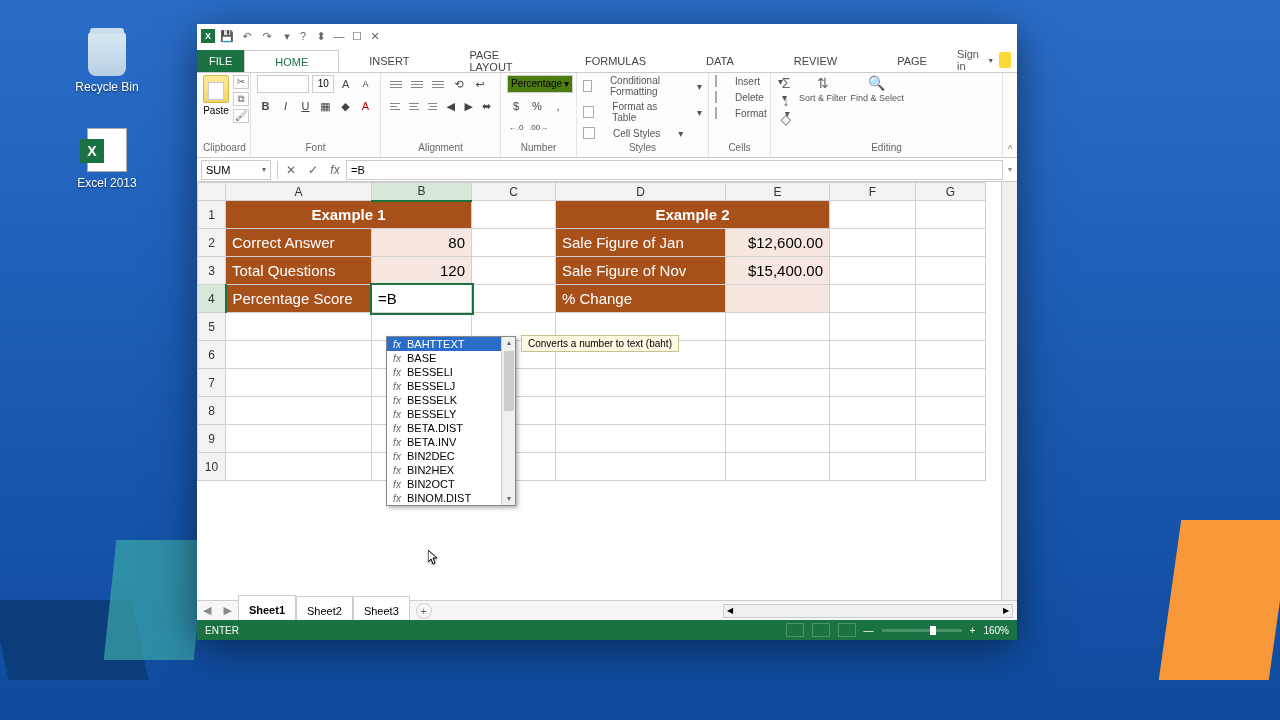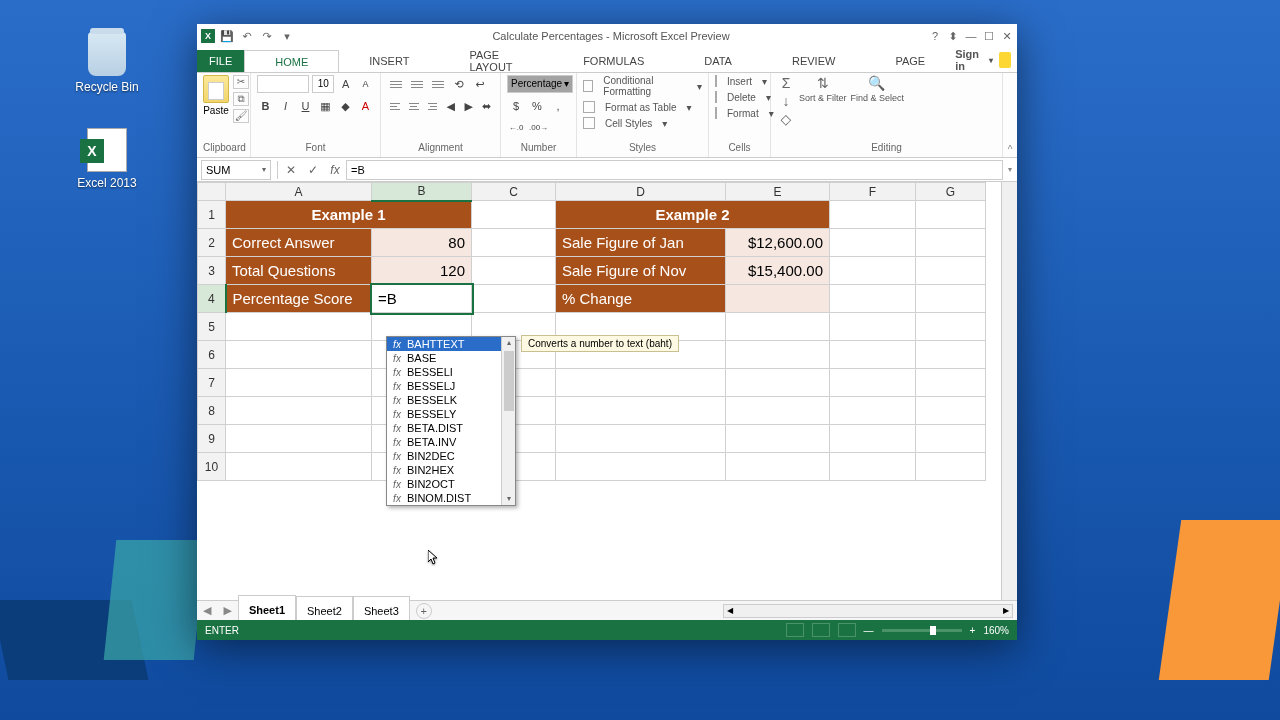--- a/index.html
+++ b/index.html
@@ -28,44 +28,44 @@
 .titlebar .tcenter { flex: 1; text-align: center; }
 .titlebar .tright { display: flex; gap: 2px; padding-right: 2px; }
 .tb-ico { width: 16px; height: 16px; display: flex; align-items: center; justify-content: center; font-size: 11px; color: #666; cursor: pointer; }
 .xlmini { width: 14px; height: 14px; background: #1a7243; color: #fff; font-size: 9px; font-weight: bold; line-height: 14px; text-align: center; }
 
 
 .ribbon-tabs { height: 24px; display: flex; align-items: flex-end; font-size: 11px; }
 .file-tab { background: #1a7243; color: #fff; padding: 4px 12px; height: 22px; display: flex; align-items: center; }
 .rtab { padding: 4px 30px; color: #444; cursor: pointer; height: 22px; display: flex; align-items: center; }
 .rtab.active { border: 1px solid #ccc; border-bottom: none; background: #fff; color: #1a7243; }
-.ribbon-right { margin-left: auto; display: flex; align-items: center; gap: 6px; padding-right: 6px; font-size: 11px; color: #555; font-weight: bold; }
+.ribbon-right { margin-left: auto; display: flex; align-items: center; gap: 6px; padding-right: 6px; font-size: 11px; color: #555; }
 .avatar { width: 16px; height: 16px; background: #fdd835; border-radius: 2px; }
 
 
 .ribbon-body { height: 86px; border-top: 1px solid #ccc; border-bottom: 1px solid #ccc; display: flex; background: #fdfdfd; }
 .rgroup { border-right: 1px solid #e4e4e4; padding: 2px 6px; display: flex; flex-direction: column; justify-content: space-between; }
 .rgroup .controls { display: flex; gap: 4px; flex: 1; }
 .rgroup .glabel { font-size: 10px; color: #666; text-align: center; padding-bottom: 2px; }
 .paste-col { display: flex; flex-direction: column; align-items: center; gap: 2px; }
 .paste-ico { width: 26px; height: 28px; background: linear-gradient(#fce89a, #f2d56a); border: 1px solid #d4b84a; border-radius: 2px; position: relative; }
 .paste-ico::after { content: ""; position: absolute; left: 4px; top: 6px; width: 14px; height: 16px; background: #fff; border: 1px solid #ccc; }
 .mini { width: 16px; height: 14px; border: 1px solid #ccc; font-size: 10px; text-align: center; color: #666; }
 .font-col { display: flex; flex-direction: column; gap: 4px; }
 .frow { display: flex; gap: 3px; align-items: center; }
 .fsel { width: 56px; height: 18px; border: 1px solid #ccc; background: #fff; }
 .fsize { width: 24px; height: 18px; border: 1px solid #ccc; background: #fff; font-size: 10px; text-align: center; line-height: 16px; }
 .fbtn { width: 18px; height: 18px; border: 1px solid transparent; font-size: 11px; text-align: center; line-height: 16px; color: #444; cursor: pointer; }
 .align-col { display: flex; flex-direction: column; gap: 4px; }
 .abtn { width: 18px; height: 16px; display: flex; flex-direction: column; justify-content: center; gap: 2px; padding: 0 3px; cursor: pointer; }
 .abtn span { height: 1px; background: #888; }
 .num-col { display: flex; flex-direction: column; gap: 3px; }
-.numsel { width: 66px; height: 18px; border: 1px solid #ccc; background: #a3a3a3; font-size: 10px; padding: 0 3px; line-height: 16px; display: flex; justify-content: space-between; }
+.numsel { width: 66px; height: 18px; border: 1px solid #ccc; background: #4d7c0f; font-size: 10px; padding: 0 3px; line-height: 16px; display: flex; justify-content: space-between; }
 .styles-col { display: flex; flex-direction: column; gap: 2px; font-size: 10px; color: #555; }
-.srow { display: flex; gap: 10px; align-items: center; cursor: pointer; }
+.srow { display: flex; gap: 18px; align-items: center; cursor: pointer; }
 .sicon { width: 12px; height: 12px; border: 1px solid #aaa; }
 .cells-col { display: flex; flex-direction: column; gap: 2px; font-size: 10px; color: #555; }
 .edit-col { display: flex; gap: 6px; }
 .ecol { display: flex; flex-direction: column; align-items: center; font-size: 9px; color: #555; gap: 2px; }
 .eicon { width: 18px; height: 16px; color: #666; display: flex; align-items: center; justify-content: center; font-size: 14px; }
 
 
 .formula-bar { height: 24px; border-bottom: 1px solid #ccc; display: flex; align-items: center; font-size: 11px; }
 .namebox { width: 70px; height: 20px; border: 1px solid #ccc; margin: 0 4px; padding: 0 4px; display: flex; align-items: center; justify-content: space-between; }
 .namebox .dd { font-size: 8px; color: #666; }
@@ -141,21 +141,20 @@
 <div class="excel-window">
 
   <div class="titlebar">
     <div class="tleft">
       <div class="xlmini">X</div>
       <div class="tb-ico">💾</div>
       <div class="tb-ico">↶</div>
       <div class="tb-ico">↷</div>
       <div class="tb-ico">▾</div>
     </div>
-    <div class="tcenter">Calculate Percentages - Microsoft Excel Preview</div>
     <div class="tright">
       <div class="tb-ico">?</div>
       <div class="tb-ico">⬍</div>
       <div class="tb-ico">—</div>
       <div class="tb-ico">☐</div>
       <div class="tb-ico">✕</div>
     </div>
   </div>
 
   <div class="ribbon-tabs">

